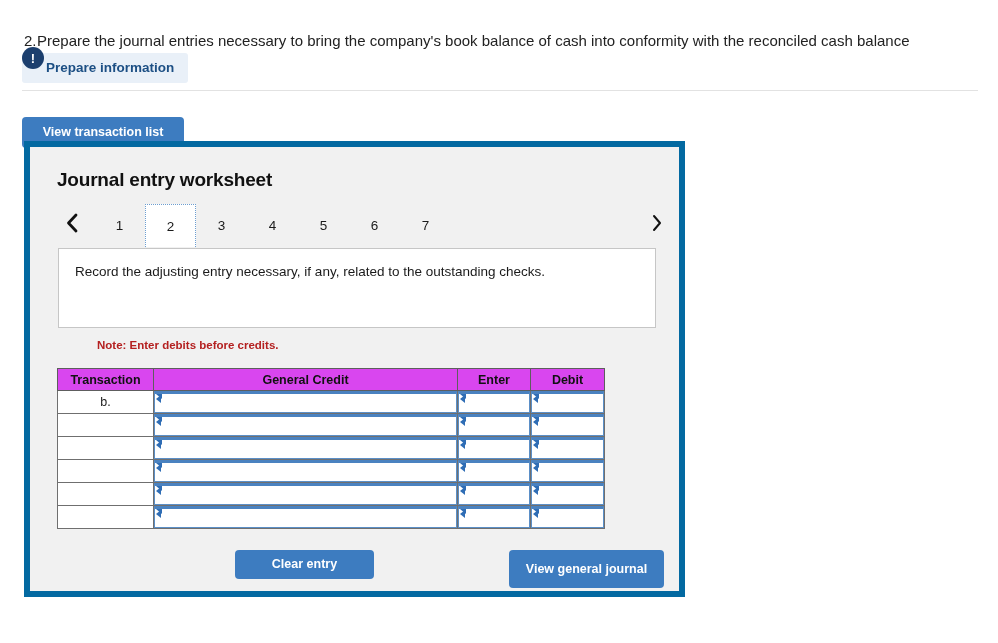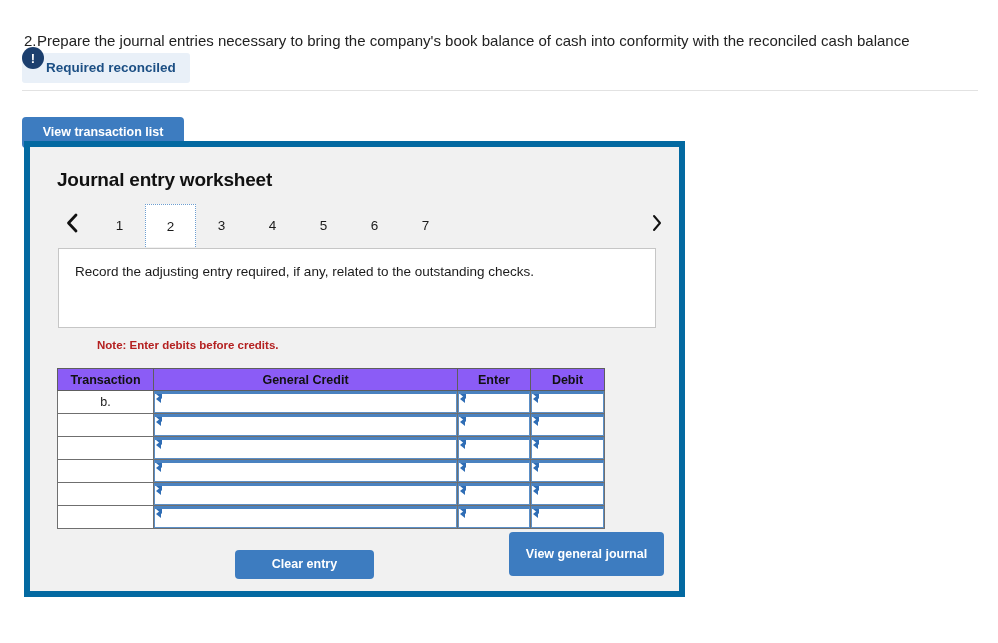--- a/index.html
+++ b/index.html
@@ -205,21 +205,21 @@
   
   .jtable {
     position: absolute;
     left: 27px;
     top: 221px;
     border-collapse: collapse;
     table-layout: fixed;
     background: #ffffff;
   }
   .jtable th {
-    background: #8b5cf6;
+    background: #d946ef;
     border: 1px solid #5e5e5e;
     font-size: 12.5px;
     font-weight: bold;
     color: #111111;
     height: 21px;
     padding: 0 2px;
     text-align: center;
   }
   .jtable td {
     border: 1px solid #6f6f6f;
@@ -280,35 +280,35 @@
     position: absolute;
     left: 205px;
     top: 403px;
     width: 139px;
     height: 29px;
     text-align: center;
   }
   .btn-view-journal {
     position: absolute;
     left: 479px;
-    top: 385px;
+    top: 403px;
     width: 155px;
-    height: 44px;
+    height: 38px;
   }
 </style>
 </head>
 <body>
 
 <div class="req-line">
   <span class="bullet">2.</span><span>Prepare the journal entries necessary to bring the company's book balance of cash into conformity with the reconciled cash balance</span>
 </div>
 
 <div class="req-badge-wrap">
   <div class="excl-icon">!</div>
-  <div class="req-pill">Required reconciled</div>
+  <div class="req-pill">Prepare information</div>
 </div>
 
 <div class="divider"></div>
 
 <button class="btn btn-view-transactions">View transaction list</button>
 
 <div class="panel">
 
   <div class="panel-title">Journal entry worksheet</div>
 
@@ -329,21 +329,21 @@
       <div class="tab">7</div>
     </div>
 
     <div class="chev chev-right">
       <svg width="13" height="20" viewBox="0 0 13 20" aria-hidden="true">
         <polyline points="4,3 10,10 4,17" fill="none" stroke="#111111" stroke-width="2" stroke-linecap="round" stroke-linejoin="round"></polyline>
       </svg>
     </div>
   </div>
 
-  <div class="prompt-box">Record the adjusting entry required, if any, related to the outstanding checks.</div>
+  <div class="prompt-box">Record the adjusting entry necessary, if any, related to the outstanding checks.</div>
 
   <div class="note">Note: Enter debits before credits.</div>
 
   <table class="jtable">
     <colgroup>
       <col class="col-tx">
         <col class="col-gj">
         <col class="col-deb">
         <col class="col-cred">
     </colgroup>

